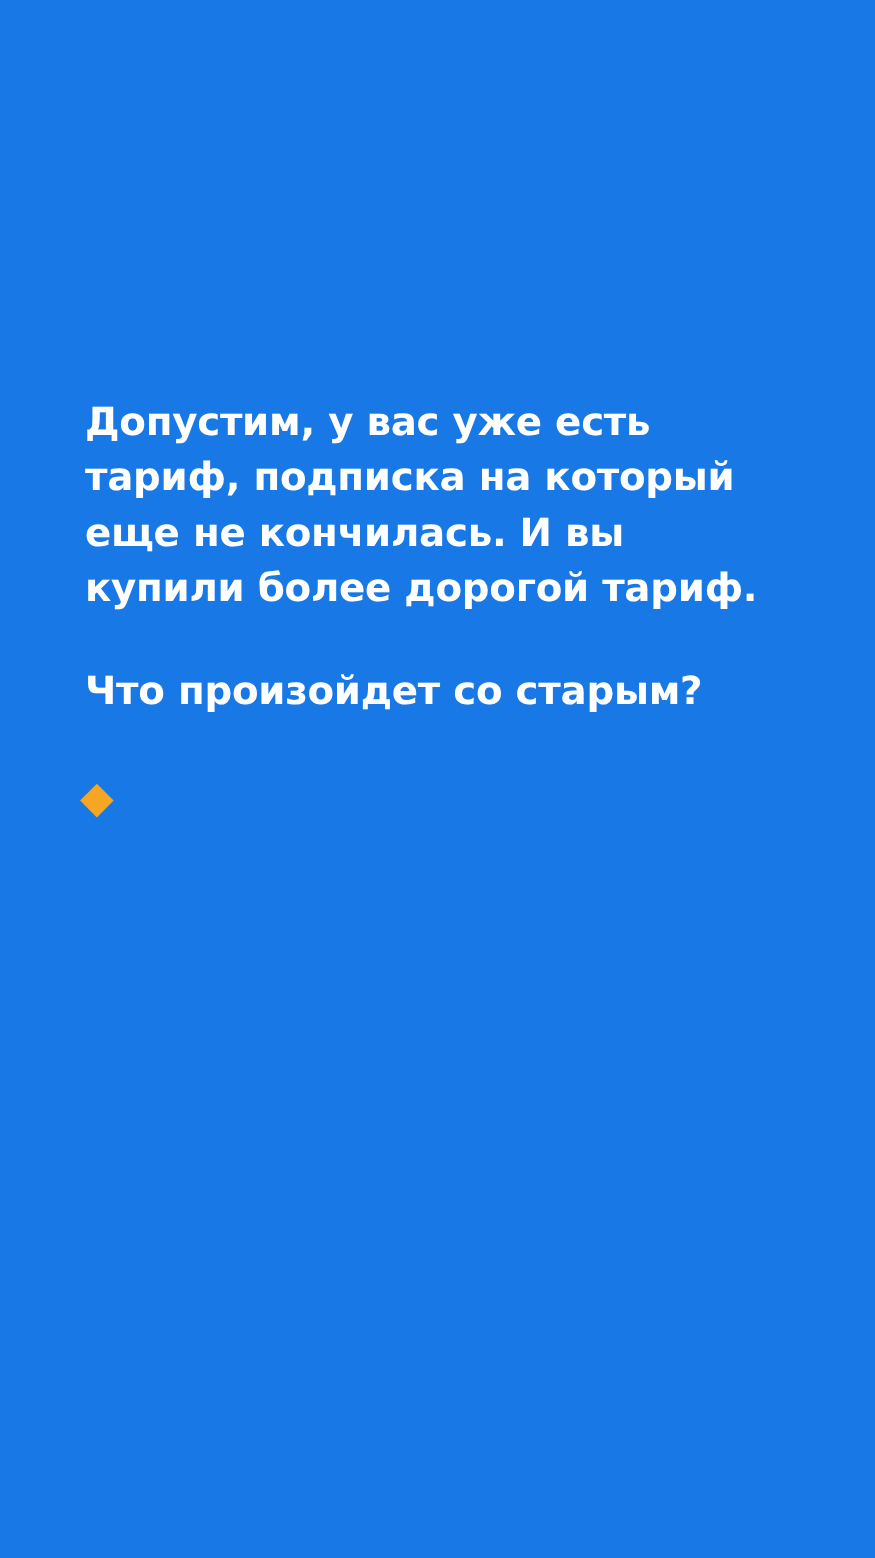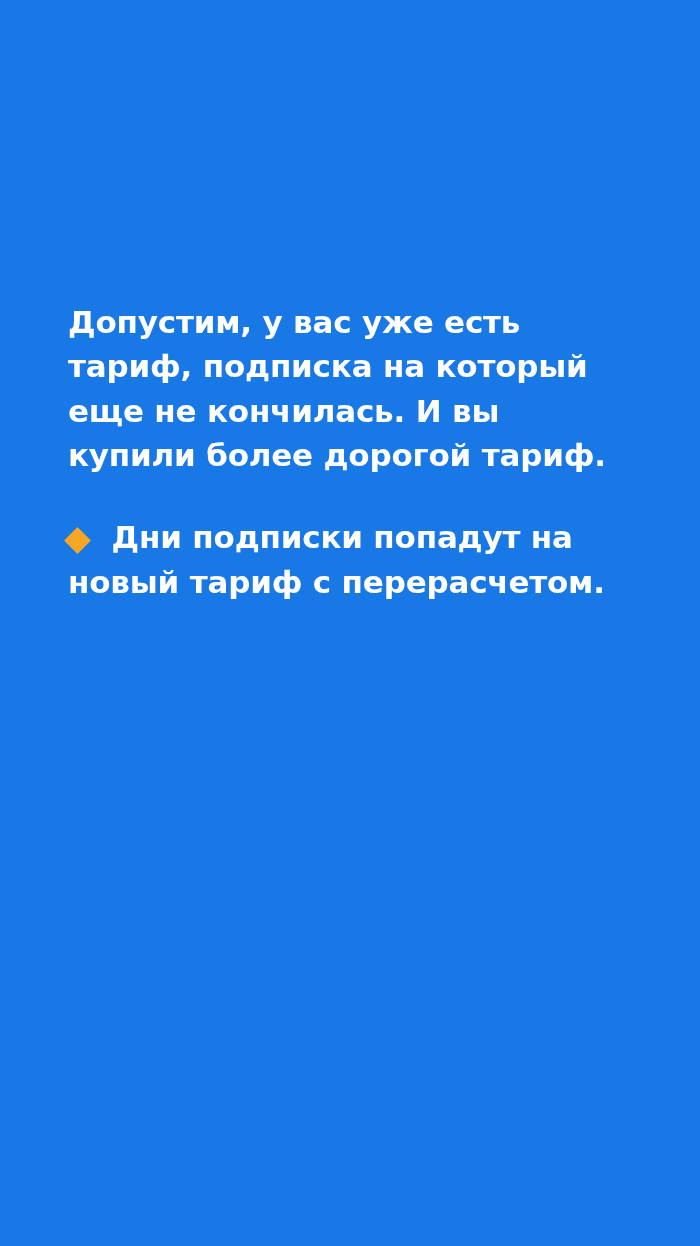--- a/index.html
+++ b/index.html
@@ -11,21 +11,21 @@
     height: 1246px;
     background: #1878E6;
     font-family: "DejaVu Sans", sans-serif;
     overflow: hidden;
   }
   .slide {
     position: relative;
     width: 700px;
     height: 1246px;
     box-sizing: border-box;
-    padding: 0 68px;
+    padding: 16px 68px;
     display: flex;
     flex-direction: column;
     justify-content: flex-start;
     align-items: flex-end;
   }
   .content {
     margin-top: 300px;
   }
   .block {
     color: #FFFFFF;
@@ -59,21 +59,21 @@
   }
 </style>
 </head>
 <body>
 
 <div class="slide">
   <div class="content">
 
     <p class="block">Допустим, у вас уже есть тариф, подписка на который еще не кончилась. И вы купили более дорогой тариф.</p>
 
+    <p class="block gap-small">Что произойдет со старым?</p>
 
     <p class="block bullet-row">
       <span class="diamond"></span>
-      <span class="bullet-text">Дни подписки попадут на новый тариф с перерасчетом.</span>
     </p>
 
 
   </div>
 </div>
 
 </body></html>

